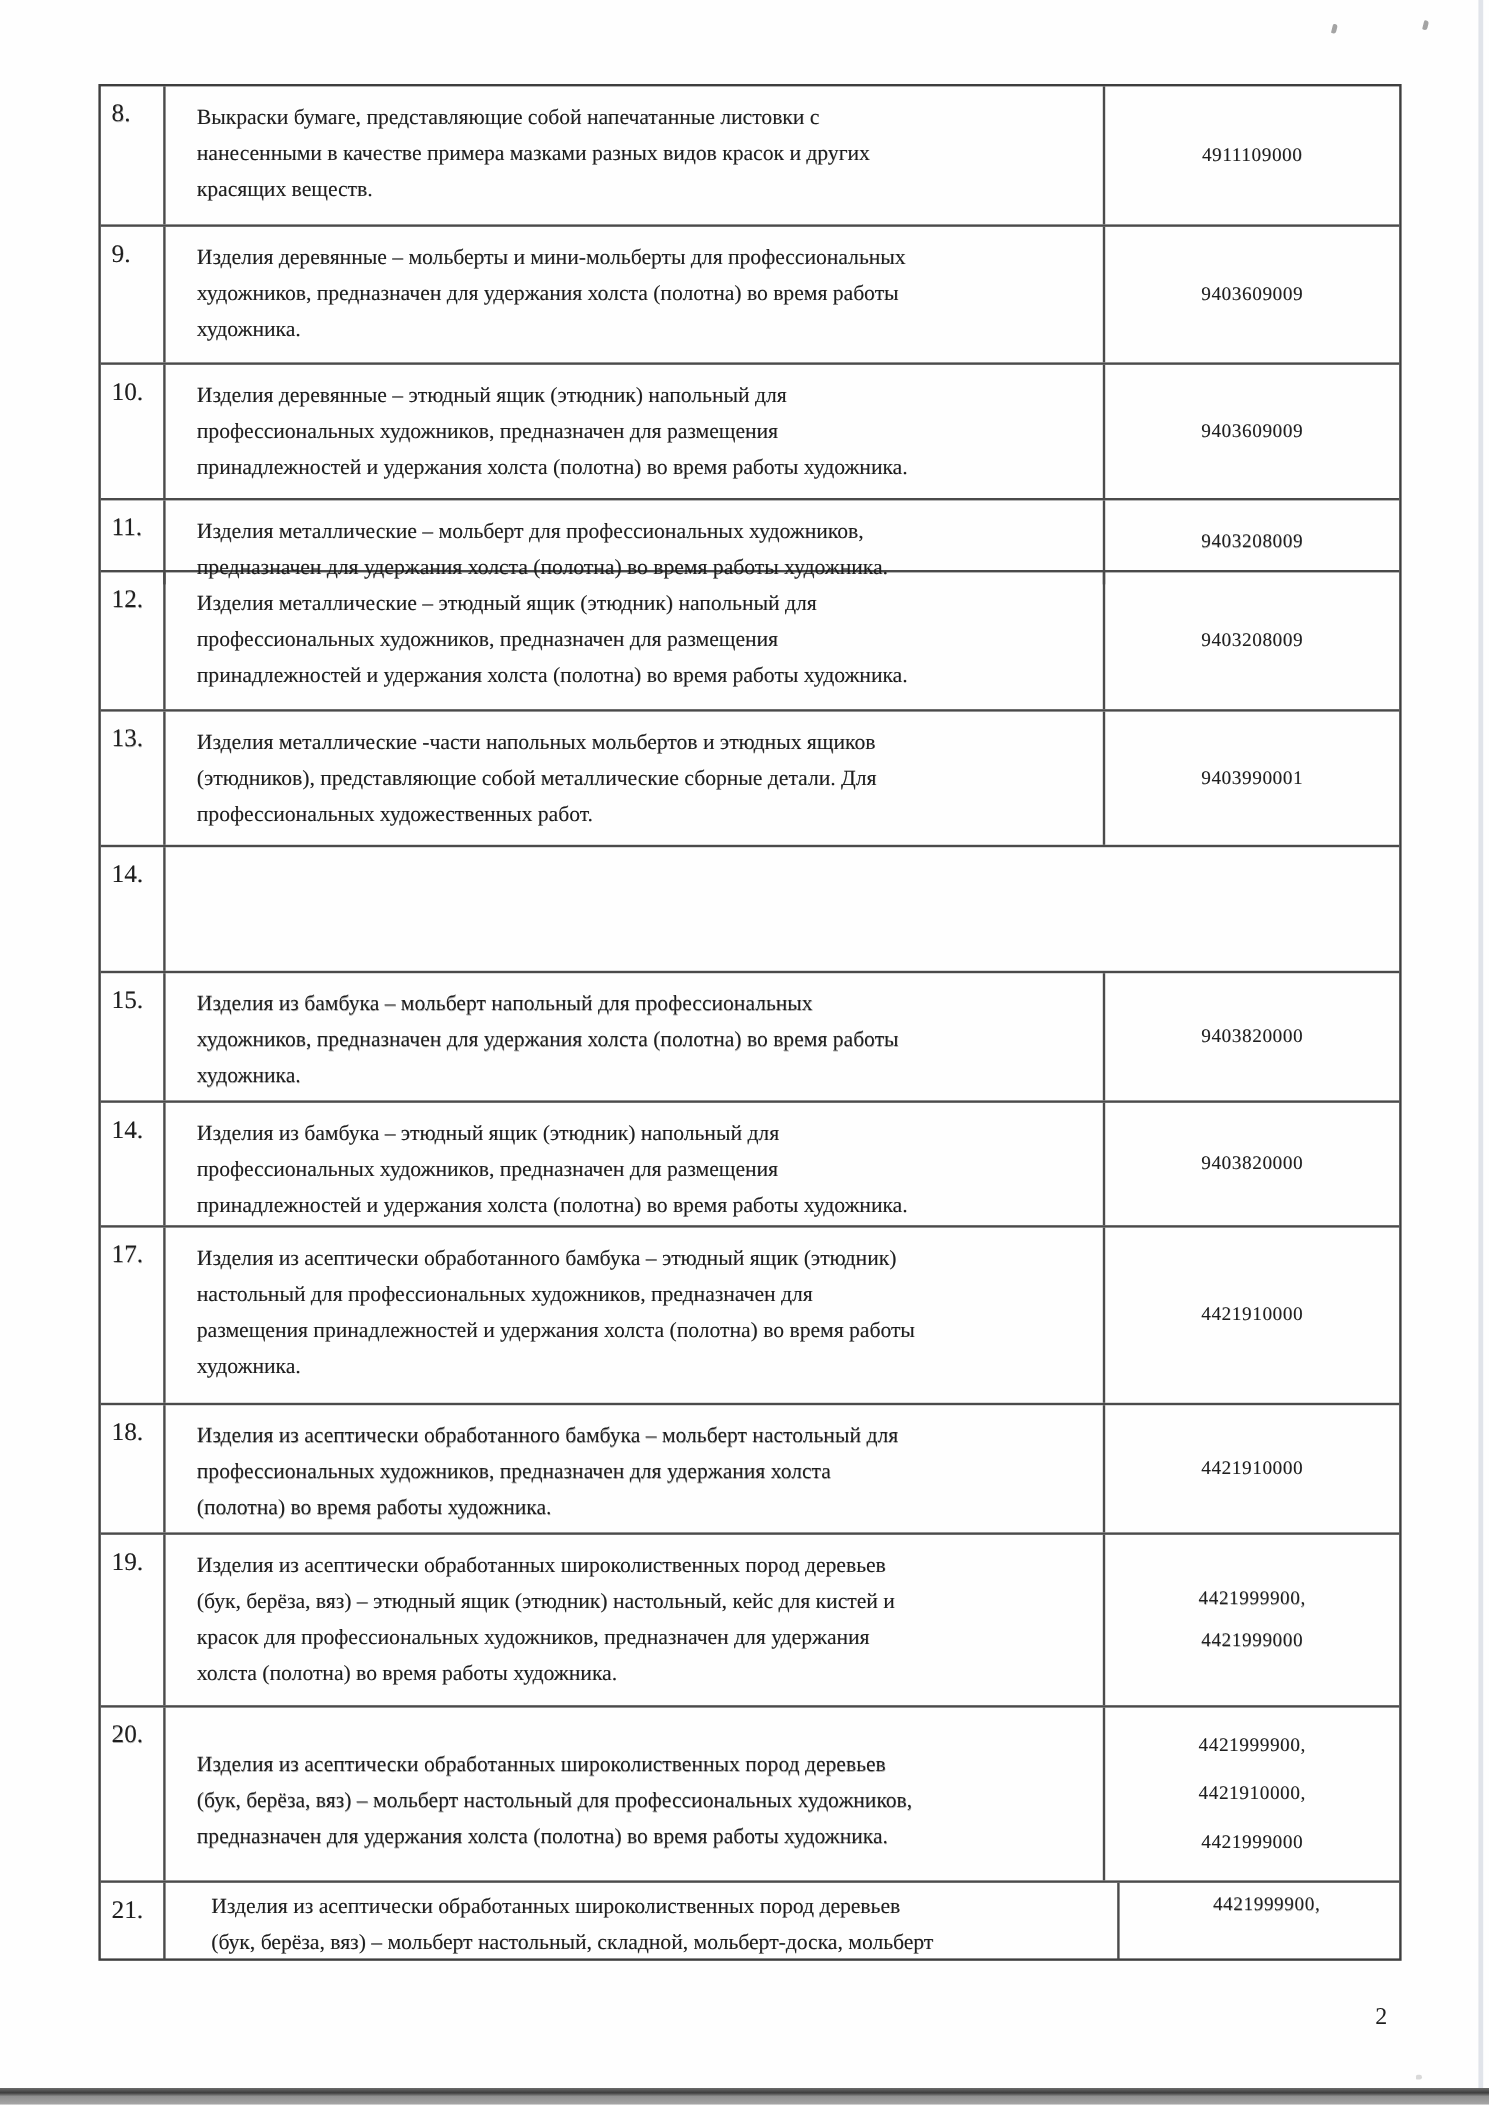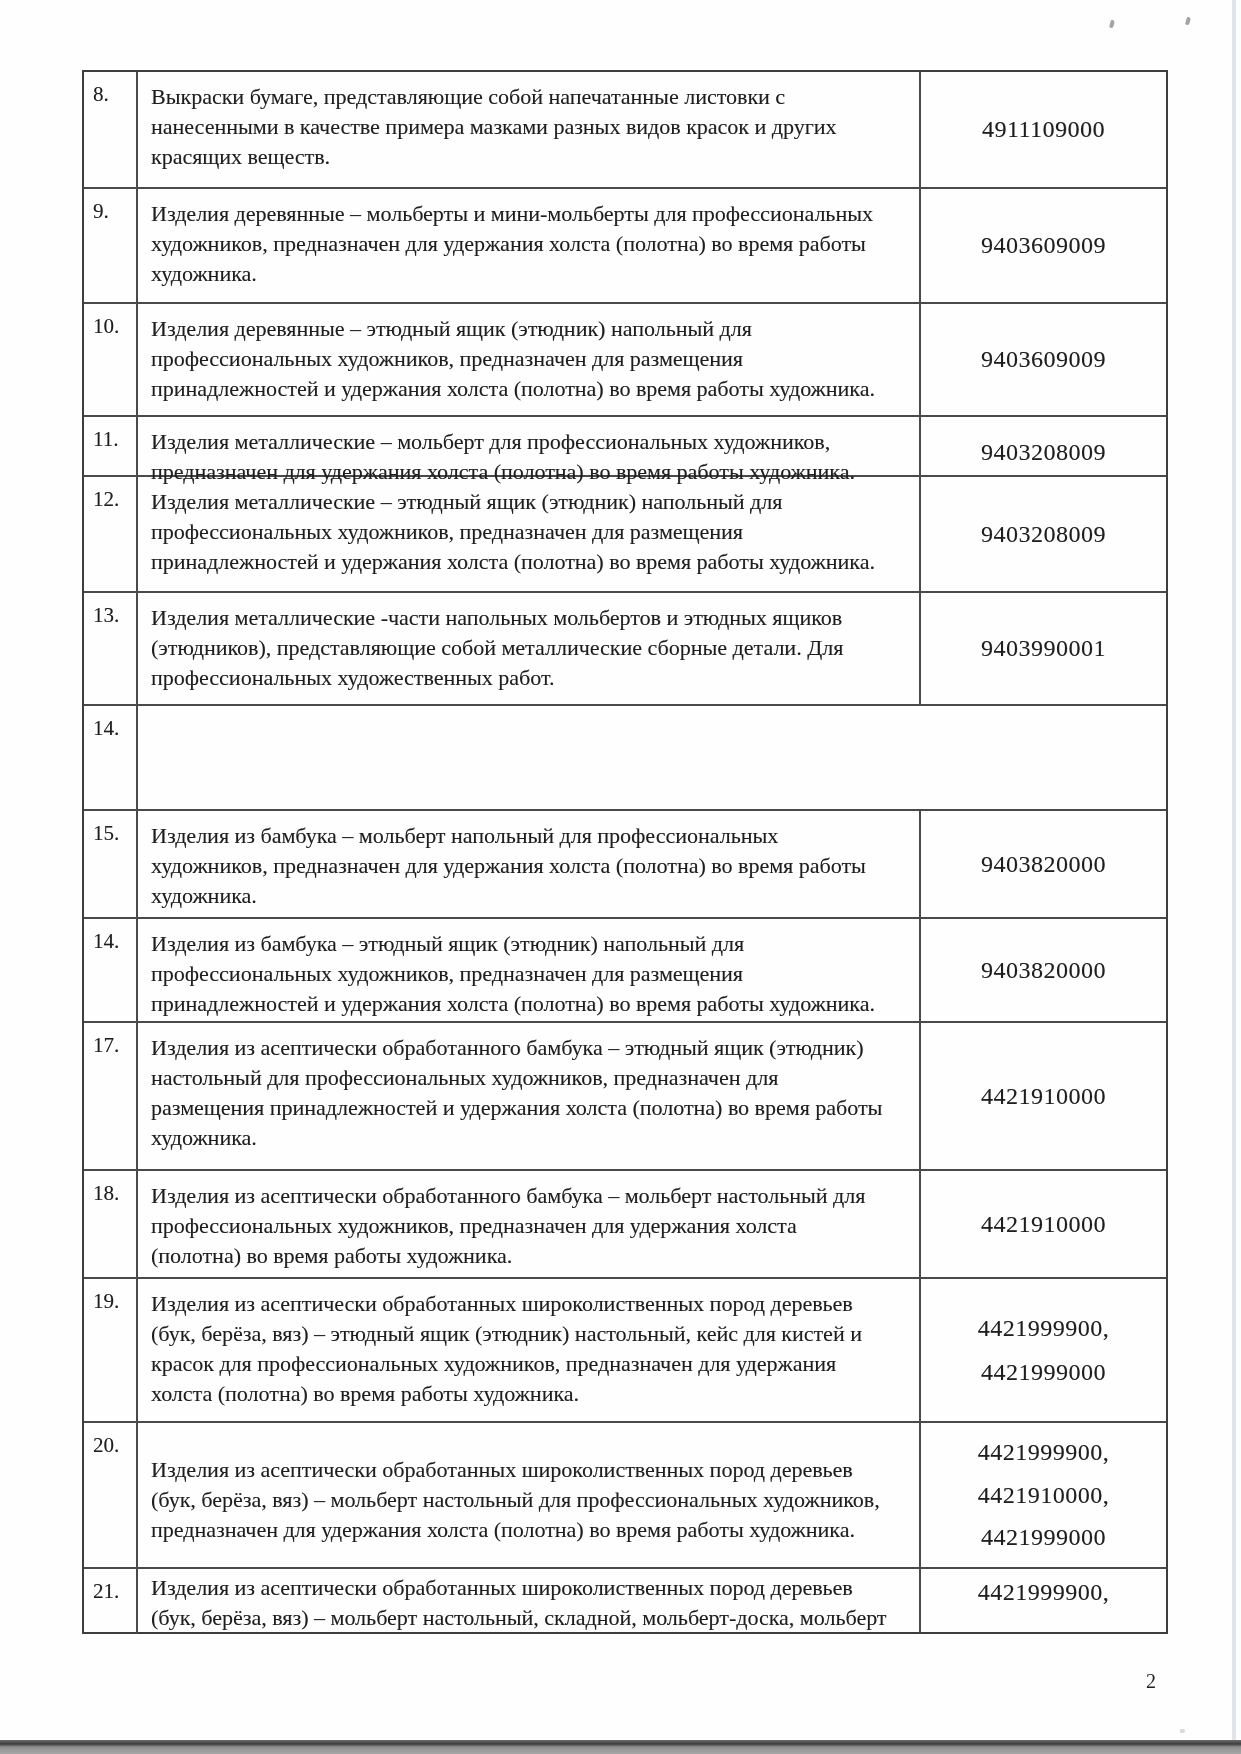--- a/index.html
+++ b/index.html
@@ -9,38 +9,38 @@
     font-family:"Liberation Serif", serif; color:#1e1e1e;
   }
   .doc-table {
     position:absolute; left:82px; top:70px; width:1086px;
     border:2px solid #3e3e3e; box-sizing:border-box; background:#fefefe;
   }
   .row {
     display:grid; grid-template-columns:54px 783px 1fr;
     border-bottom:2px solid #4a4a4a; box-sizing:border-box;
   }
-  .row:last-child { border-bottom:none; }
+  .row:last-child { border-bottom:none;gap:12px; }
   .cell { box-sizing:border-box; }
   .num {
     border-right:2px solid #4a4a4a;
     font-size:21px; padding:10px 0 0 9px;
     text-shadow:0.3px 0.3px 0 rgba(25,25,25,.35);
   }
   .desc {
     border-right:2px solid #4a4a4a;
-    font-size:22px; line-height:30px;
-    padding:10px 8px 0 13px; white-space:pre-line;
+    font-size:18px; line-height:30px;
+    padding:10px 8px 0 26px; white-space:pre-line;
     text-shadow:0.3px 0.3px 0 rgba(25,25,25,.35);
   }
   .desc.center-pad { padding-top:32px; }
   .desc.tight { padding-top:4px; }
   .codes {
     display:flex; flex-direction:column; justify-content:center; align-items:center;
-    gap:17px; font-size:24px; letter-spacing:0.5px;
+    gap:17px; font-size:16px; letter-spacing:0.5px;
     text-shadow:0.3px 0.3px 0 rgba(25,25,25,.35);
   }
   .codes.spread { justify-content:space-evenly; gap:0; }
   .codes.top { justify-content:flex-start; padding-top:10px; }
   .page-num { position:absolute; left:1146px; top:1670px; font-size:20px; }
   .edge-line { position:absolute; left:1232px; top:0; width:4px; height:1741px; background:#e1e4ea; }
   .bottom-strip {
     position:absolute; left:0; top:1740px; width:1241px; height:14px;
     background:linear-gradient(to bottom, #6b6b6b 0px, #3d3d3d 4px, #8f8f8f 7px, #a8a8a8 100%);
   }

